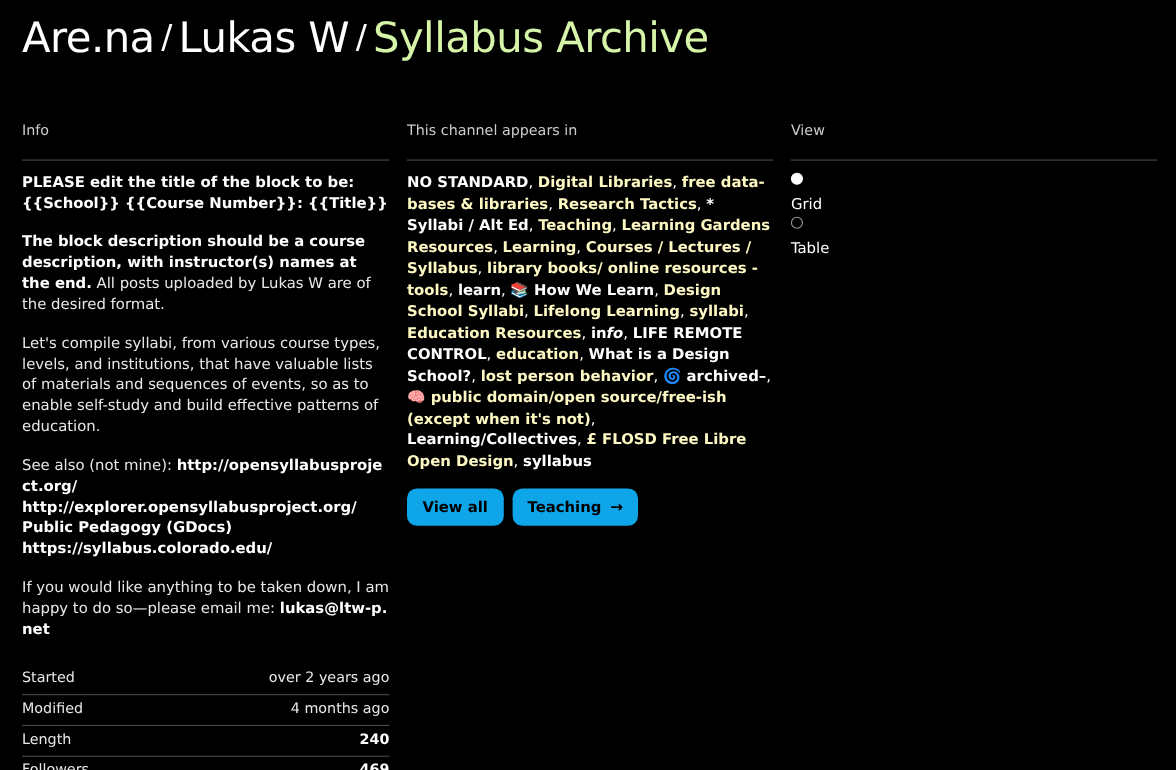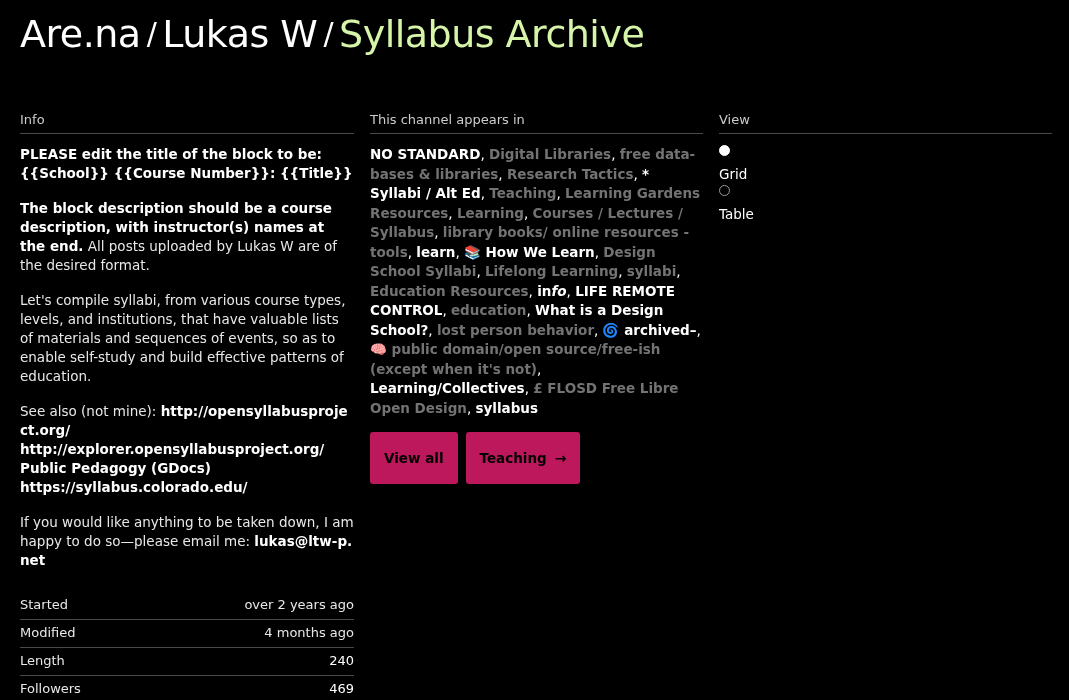--- a/index.html
+++ b/index.html
@@ -43,21 +43,21 @@
     top: 112px;
   }
   .col-info  { left: 20px;  width: 334px; }
   .col-appin { left: 370px; width: 333px; }
   .col-view  { left: 719px; width: 333px; }
 
   .col-title {
     font-size: 13px;
     line-height: 16px;
     color: #cccccc;
-    padding-bottom: 5px;
+    padding-bottom: 17px;
     border-bottom: 1px solid #4a4a4a;
     margin-bottom: 11px;
     font-weight: 400;
   }
 
   
   .para {
     font-size: 13.5px;
     line-height: 19px;
     color: #e8e8e8;
@@ -81,55 +81,55 @@
   .meta tr { }
   .meta td {
     font-size: 13px;
     line-height: 16px;
     padding: 5px 0 6px 0;
     border-bottom: 1px solid #4a4a4a;
     color: #e8e8e8;
   }
   .meta td.k { text-align: left;  width: 55%; }
   .meta td.v { text-align: right; width: 45%; }
-  .meta tr.strong td.v { font-weight: normal; color: #ffffff; }
+  .meta tr.strong td.v { font-weight: bold; color: #ffffff; }
 
   
   .chan-list {
     font-size: 13.5px;
     line-height: 19.5px;
     color: #ffffff;
   }
   .chan-list .ch {
     font-weight: bold;
     color: #ffffff;
     text-decoration: none;
   }
-  .chan-list .ch.green { color: #737373; }
+  .chan-list .ch.green { color: #fef9c3; }
   .chan-list .sep { font-weight: normal; color: #ffffff; }
   .chan-list .ital { font-style: italic; }
 
   .btn-row {
     margin-top: 14px;
     display: flex;
     gap: 8px;
   }
   .btn {
     display: inline-flex;
     align-items: center;
     gap: 8px;
-    background: #be185d;
+    background: #0ea5e9;
     color: #000000;
     border: none;
-    border-radius: 3px;
+    border-radius: 9px;
     font-family: "DejaVu Sans", sans-serif;
     font-size: 13.5px;
     font-weight: bold;
     line-height: 16px;
-    padding: 18px 14px;
+    padding: 9px 14px;
     cursor: pointer;
   }
   .btn .arrow { font-size: 14px; font-weight: bold; }
 
   
   .radio-row {
     display: flex;
     gap: 7px;
     font-size: 13.5px;
     line-height: 22px;

